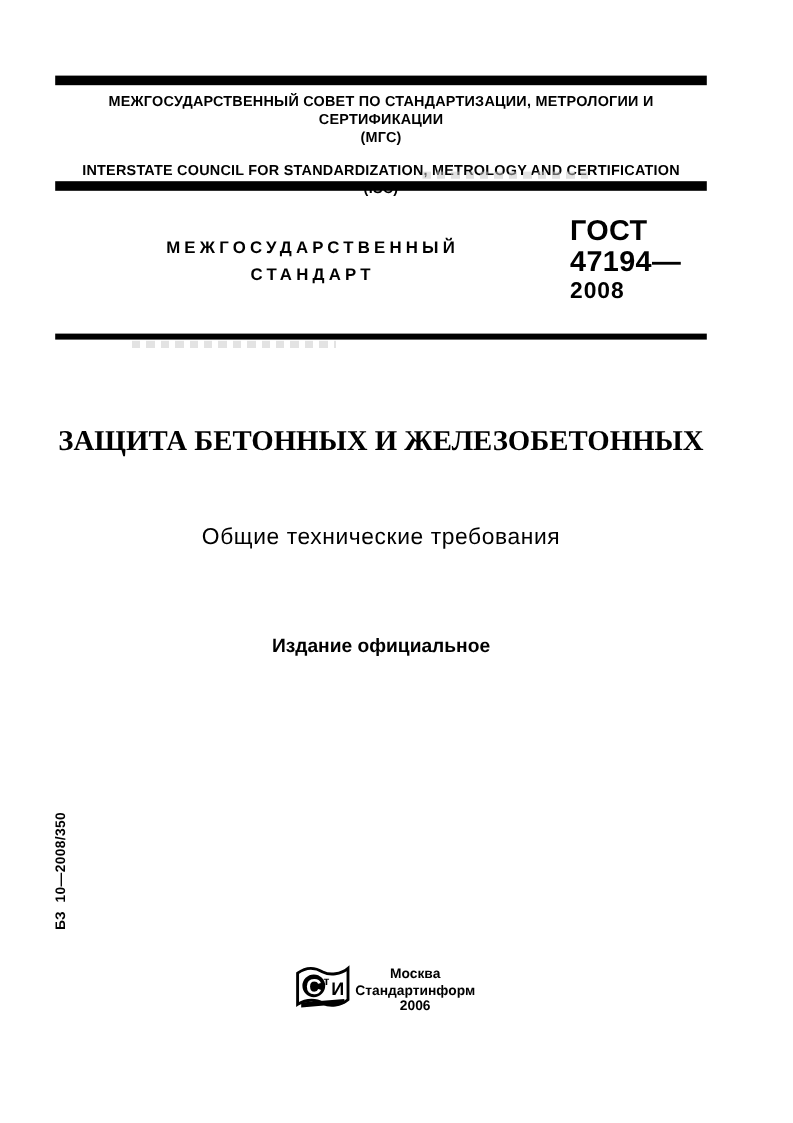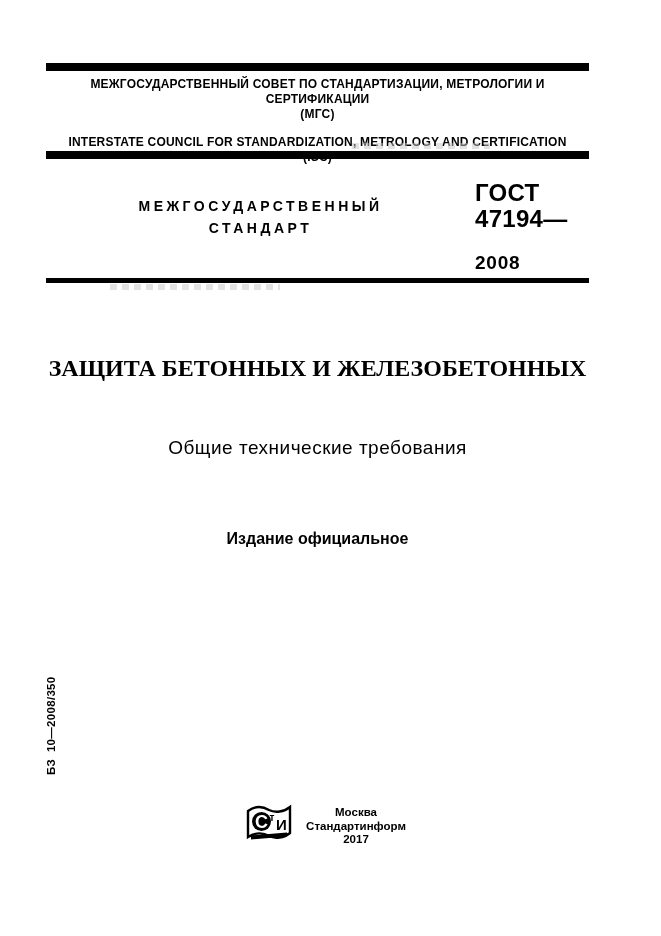--- a/index.html
+++ b/index.html
@@ -55,21 +55,20 @@
   .std-num {
     font-weight: bold;
     font-size: 24px;
     line-height: 26px;
     letter-spacing: 0.3px;
   }
   .std-num .year {
     font-size: 19px;
     line-height: 21px;
     letter-spacing: 0.8px;
-    margin-top: 20px;
   }
 
   .doc-title {
     position: absolute;
     left: 46px; top: 352px; width: 543px;
     text-align: center;
     font-weight: bold;
     font-size: 24px;
     line-height: 33px;
     white-space: nowrap;
@@ -103,21 +102,21 @@
   }
 
   .imprint {
     position: absolute;
     left: 245px; top: 802px;
     display: flex;
     align-items: flex-start;
   }
   .logo { width: 48px; height: 42px; display: block; }
   .imprint-text {
-    margin-left: 12px;
+    margin-left: 2px;
     width: 102px;
     padding-top: 4px;
     text-align: center;
     font-weight: bold;
     font-size: 11.5px;
     line-height: 13.5px;
   }
 
   
   .artifact {
@@ -178,17 +177,17 @@
       <path d="M3 9 C11 3 19 5 24 8 C30 11 39 10 45 5 L45 31 C39 36 30 37 24 34 C19 31 11 30 3 35 Z" fill="#ffffff" stroke="#000000" stroke-width="2.4"></path>
       <path d="M6 33.5 L42 30.5 L42 34.5 L6 37.5 Z" fill="#000000"></path>
       <circle cx="16.5" cy="19.5" r="9.5" fill="#000000"></circle>
       <text x="16.5" y="26" text-anchor="middle" font-size="18" font-weight="bold" fill="#ffffff" font-family="'Liberation Sans', sans-serif">C</text>
       <text x="24.5" y="19" font-size="10" font-weight="bold" fill="#000000" font-family="'Liberation Sans', sans-serif">т</text>
       <text x="31" y="27.5" font-size="15" font-weight="bold" fill="#000000" font-family="'Liberation Sans', sans-serif">И</text>
     </svg>
     <div class="imprint-text">
       <div>Москва</div>
       <div>Стандартинформ</div>
-      <div>2017</div>
+      <div>2006</div>
     </div>
   </div>
 
 </div>
 
 </body></html>

